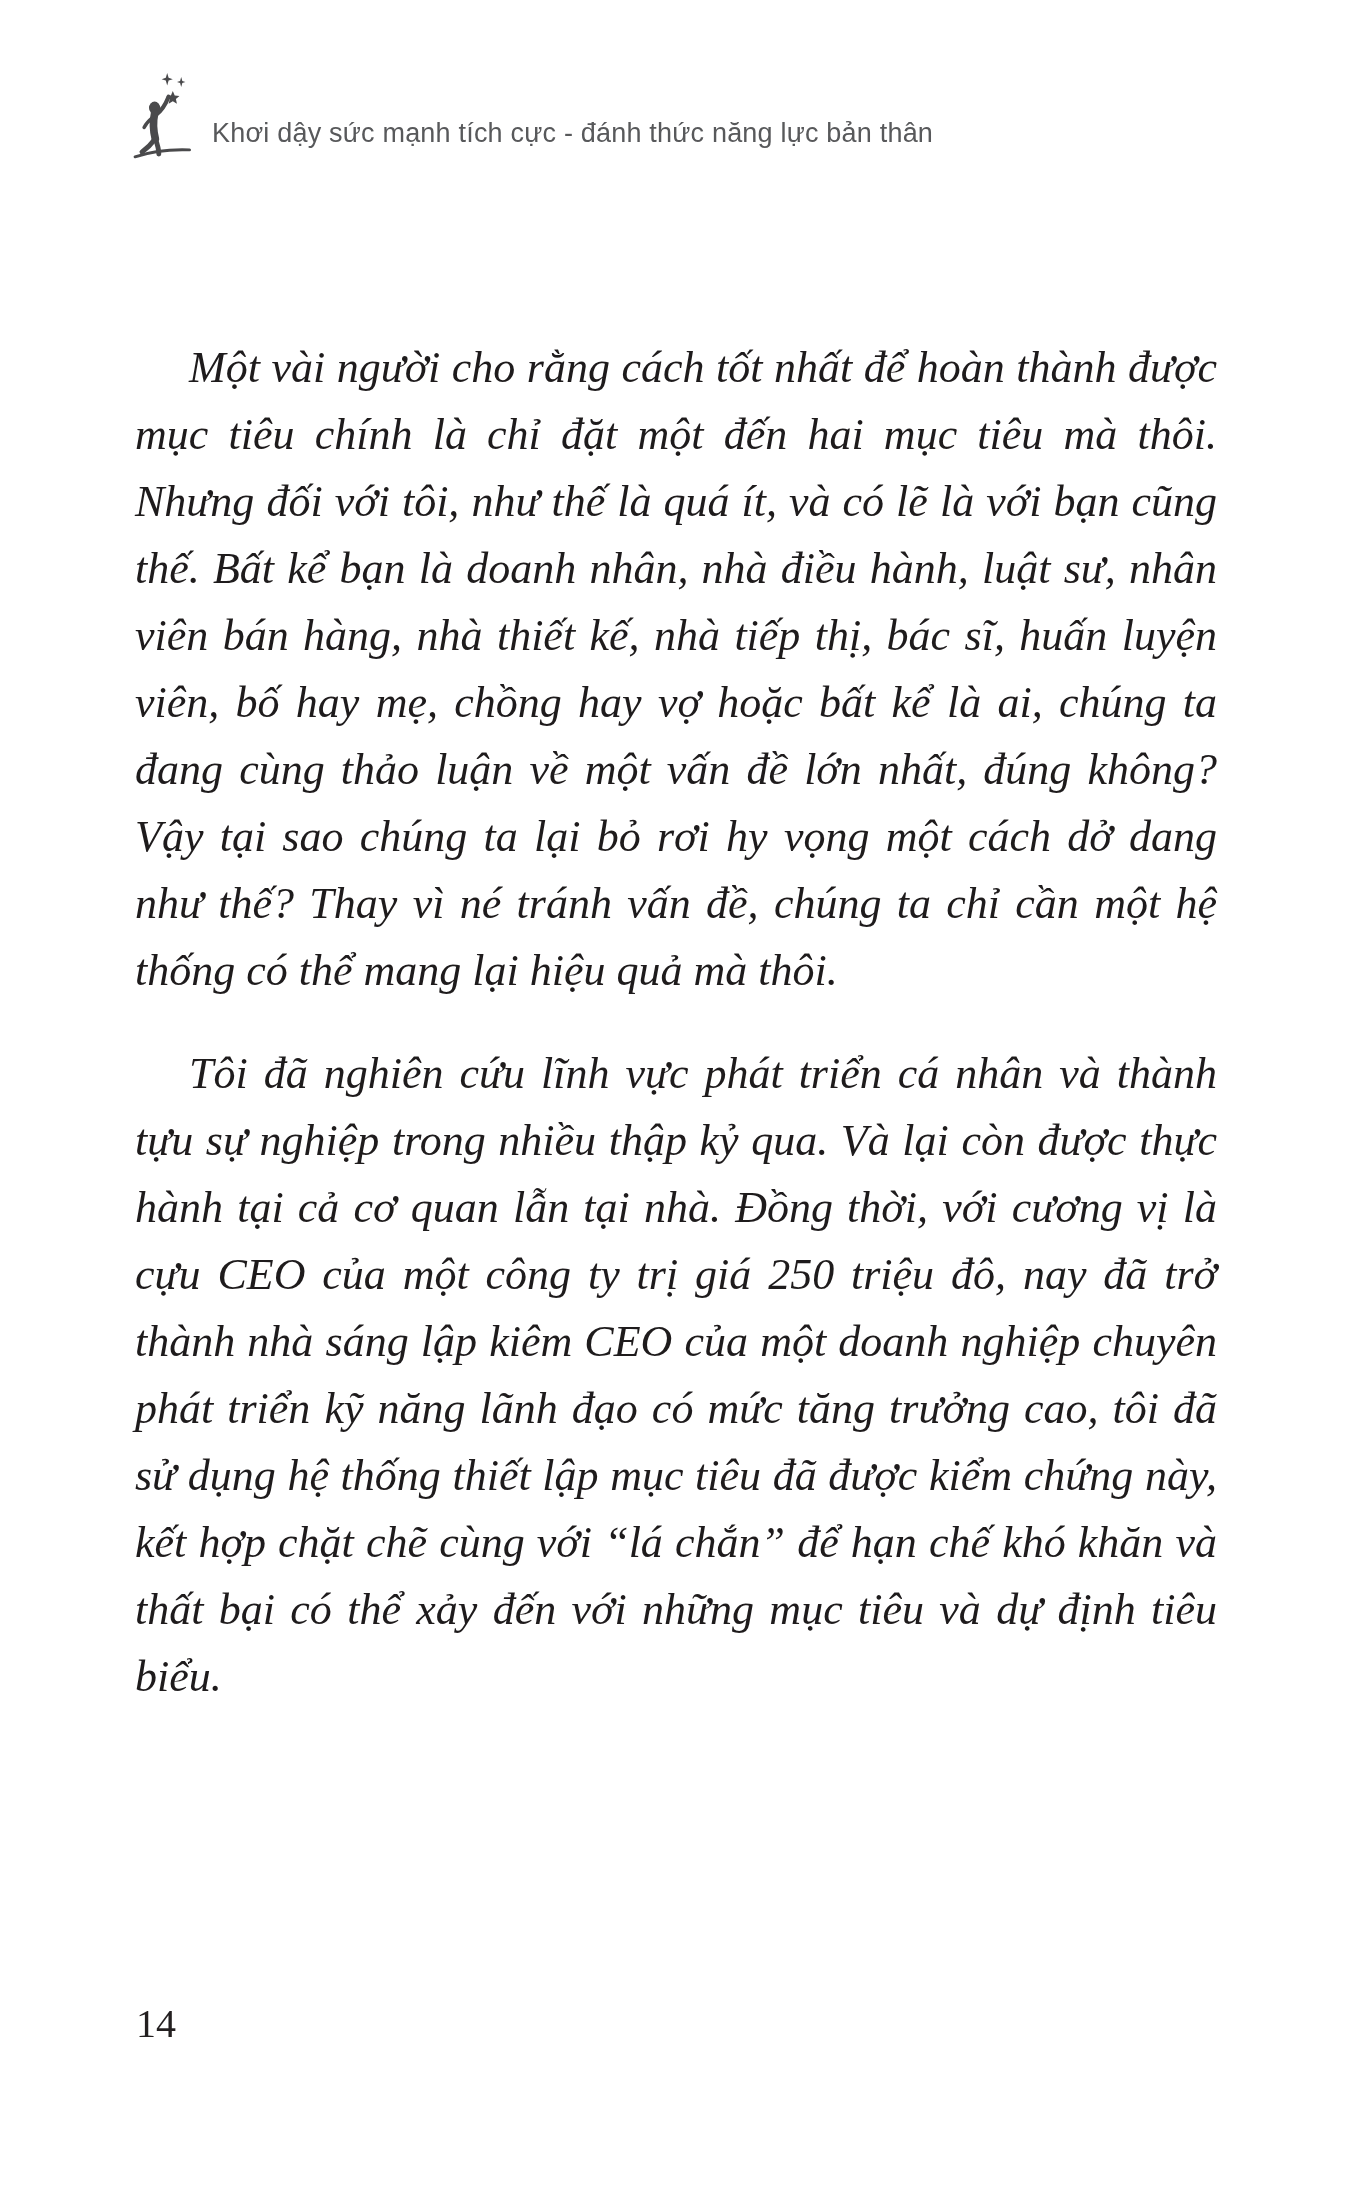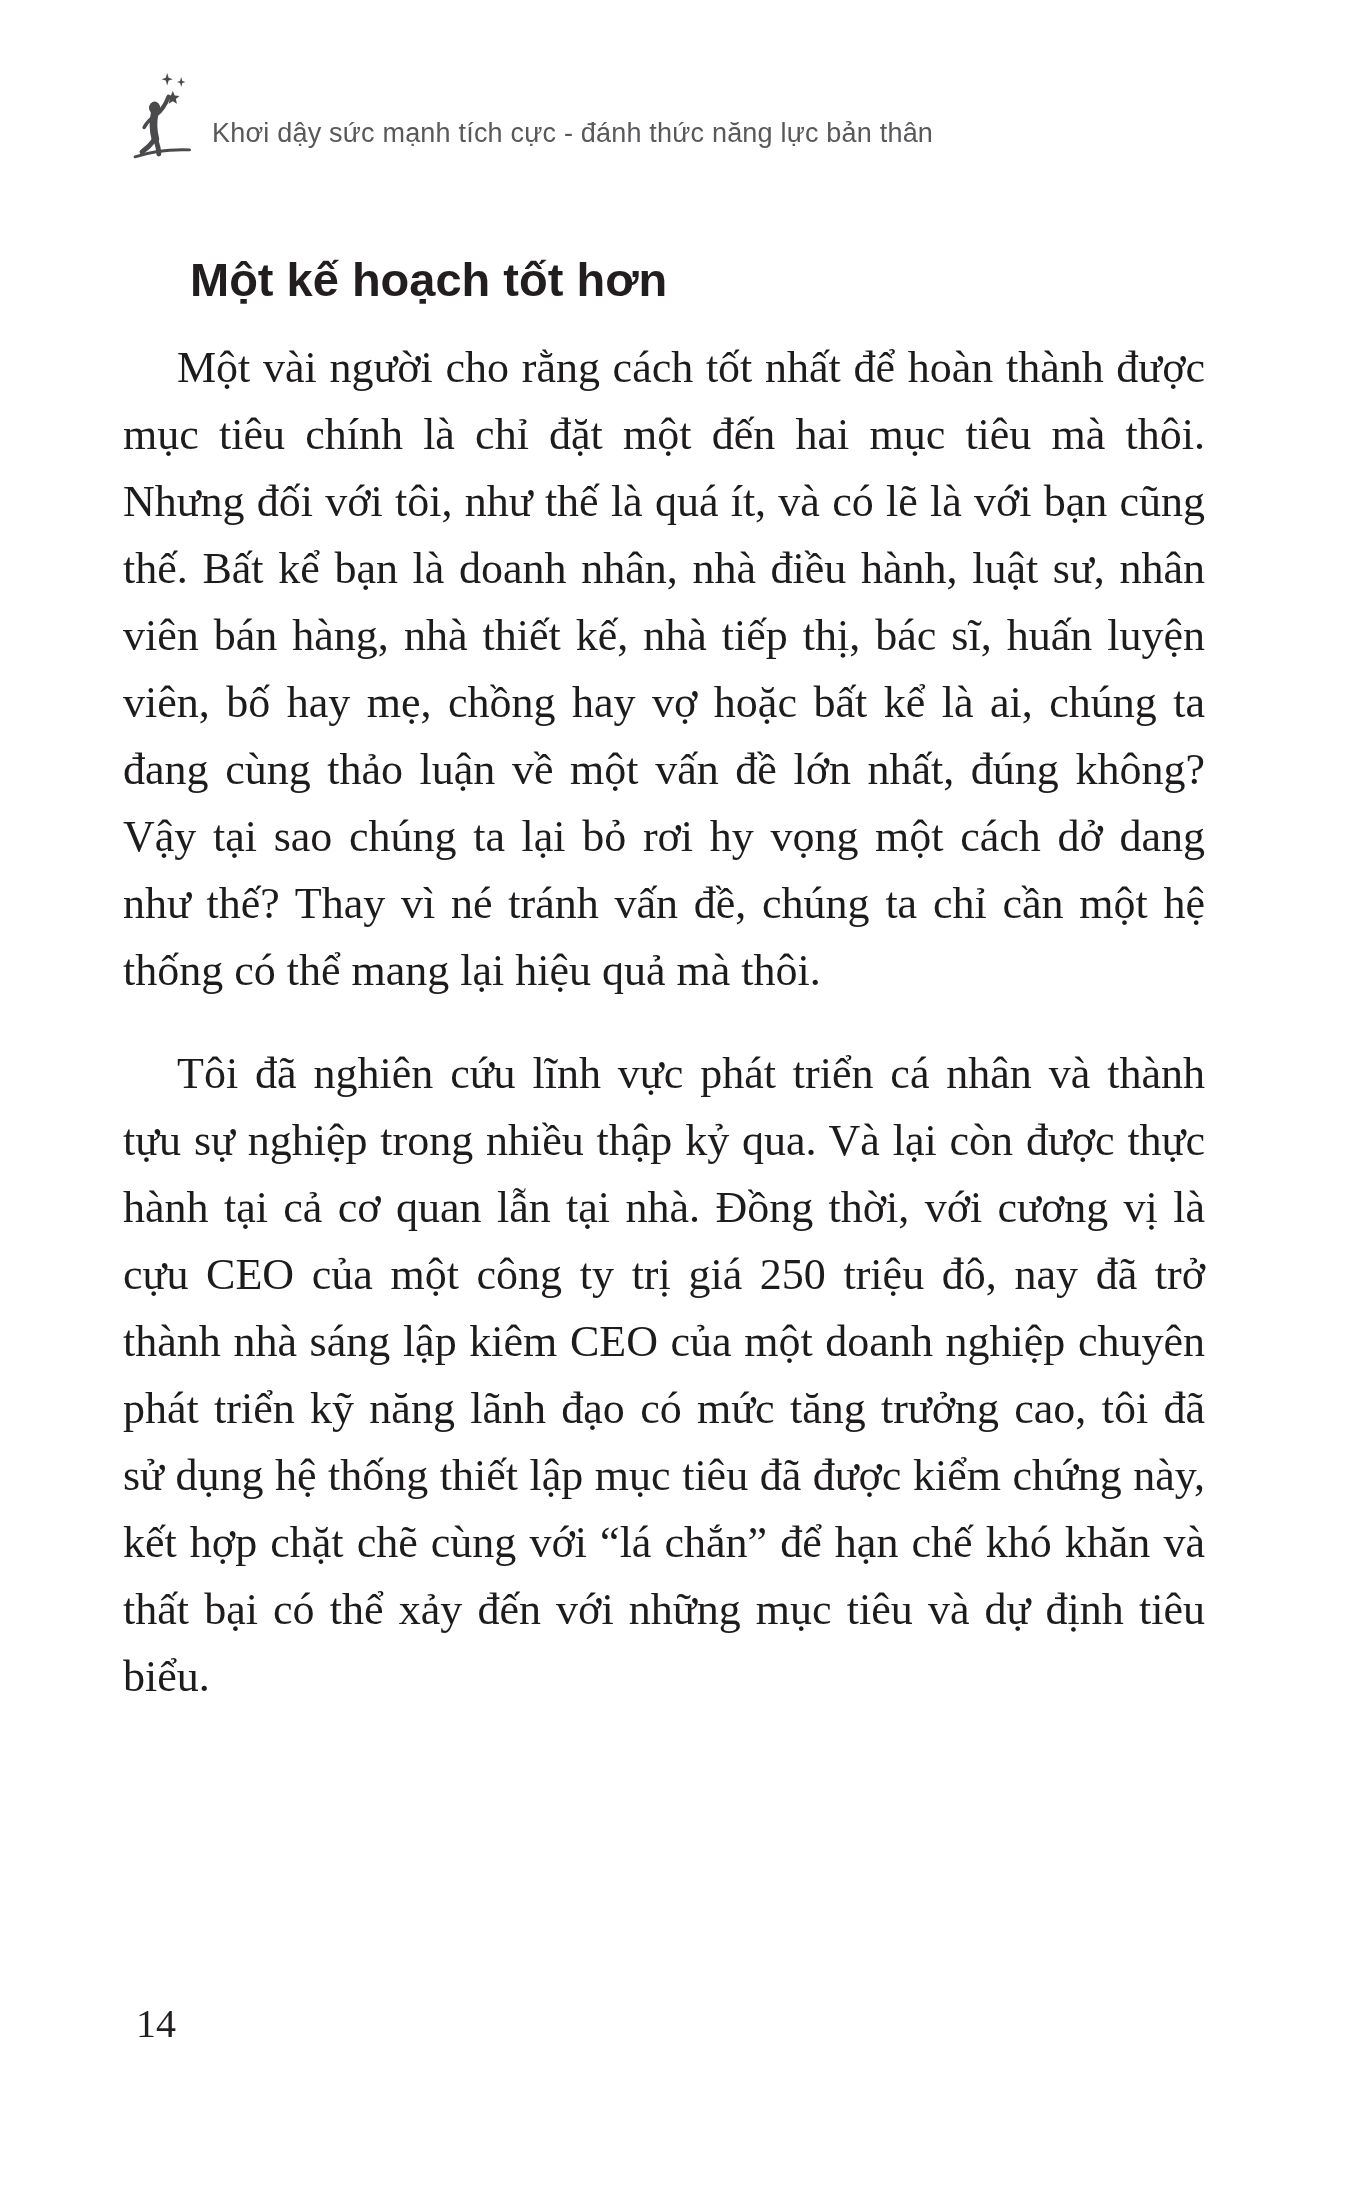--- a/index.html
+++ b/index.html
@@ -45,23 +45,24 @@
     left: 190px;
     top: 244px;
     font-family: "Liberation Sans", sans-serif;
     font-weight: bold;
     font-size: 47px;
     color: #221e1f;
     letter-spacing: 0px;
   }
   .body-text {
     position: absolute;
-    left: 123px;
+    left: 135px;
     top: 326px;
     width: 1082px;
+    font-style: italic;
   }
   .body-text p {
     margin: 0;
     font-size: 44px;
     line-height: 67px;
     text-align: justify;
     text-indent: 54px;
     color: #1e1b1c;
   }
   .body-text p + p {
@@ -103,21 +104,20 @@
         <path d="M39,96 C42,104 44,110 44,118" stroke-width="7"></path>
 
         <path d="M39,96 C33,104 27,110 20,115" stroke-width="7"></path>
 
         <path d="M10,122 C34,114 62,111 88,112" stroke-width="4"></path>
       </g>
     </svg>
     <div class="header-title">Khơi dậy sức mạnh tích cực - đánh thức năng lực bản thân</div>
   </div>
 
-  <div class="heading">Một kế hoạch tốt hơn</div>
 
   <div class="body-text">
     <p>Một vài người cho rằng cách tốt nhất để hoàn thành được mục tiêu chính là chỉ đặt một đến hai mục tiêu mà thôi. Nhưng đối với tôi, như thế là quá ít, và có lẽ là với bạn cũng thế. Bất kể bạn là doanh nhân, nhà điều hành, luật sư, nhân viên bán hàng, nhà thiết kế, nhà tiếp thị, bác sĩ, huấn luyện viên, bố hay mẹ, chồng hay vợ hoặc bất kể là ai, chúng ta đang cùng thảo luận về một vấn đề lớn nhất, đúng không? Vậy tại sao chúng ta lại bỏ rơi hy vọng một cách dở dang như thế? Thay vì né tránh vấn đề, chúng ta chỉ cần một hệ thống có thể mang lại hiệu quả mà thôi.</p>
     <p>Tôi đã nghiên cứu lĩnh vực phát triển cá nhân và thành tựu sự nghiệp trong nhiều thập kỷ qua. Và lại còn được thực hành tại cả cơ quan lẫn tại nhà. Đồng thời, với cương vị là cựu CEO của một công ty trị giá 250 triệu đô, nay đã trở thành nhà sáng lập kiêm CEO của một doanh nghiệp chuyên phát triển kỹ năng lãnh đạo có mức tăng trưởng cao, tôi đã sử dụng hệ thống thiết lập mục tiêu đã được kiểm chứng này, kết hợp chặt chẽ cùng với “lá chắn” để hạn chế khó khăn và thất bại có thể xảy đến với những mục tiêu và dự định tiêu biểu.</p>
   </div>
 
   <div class="page-number">14</div>
 
 </div>
 

